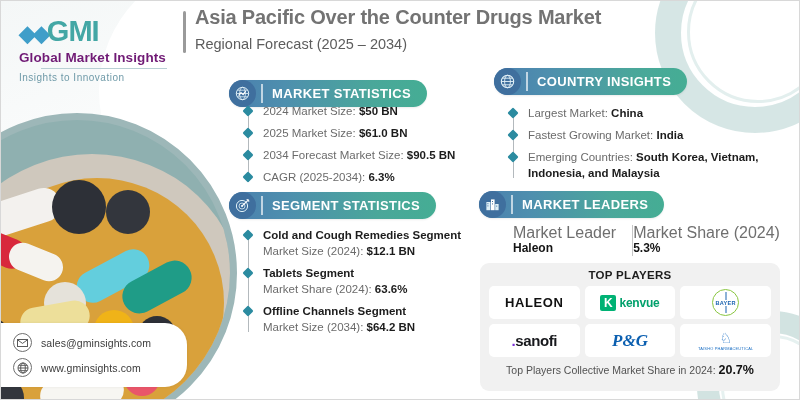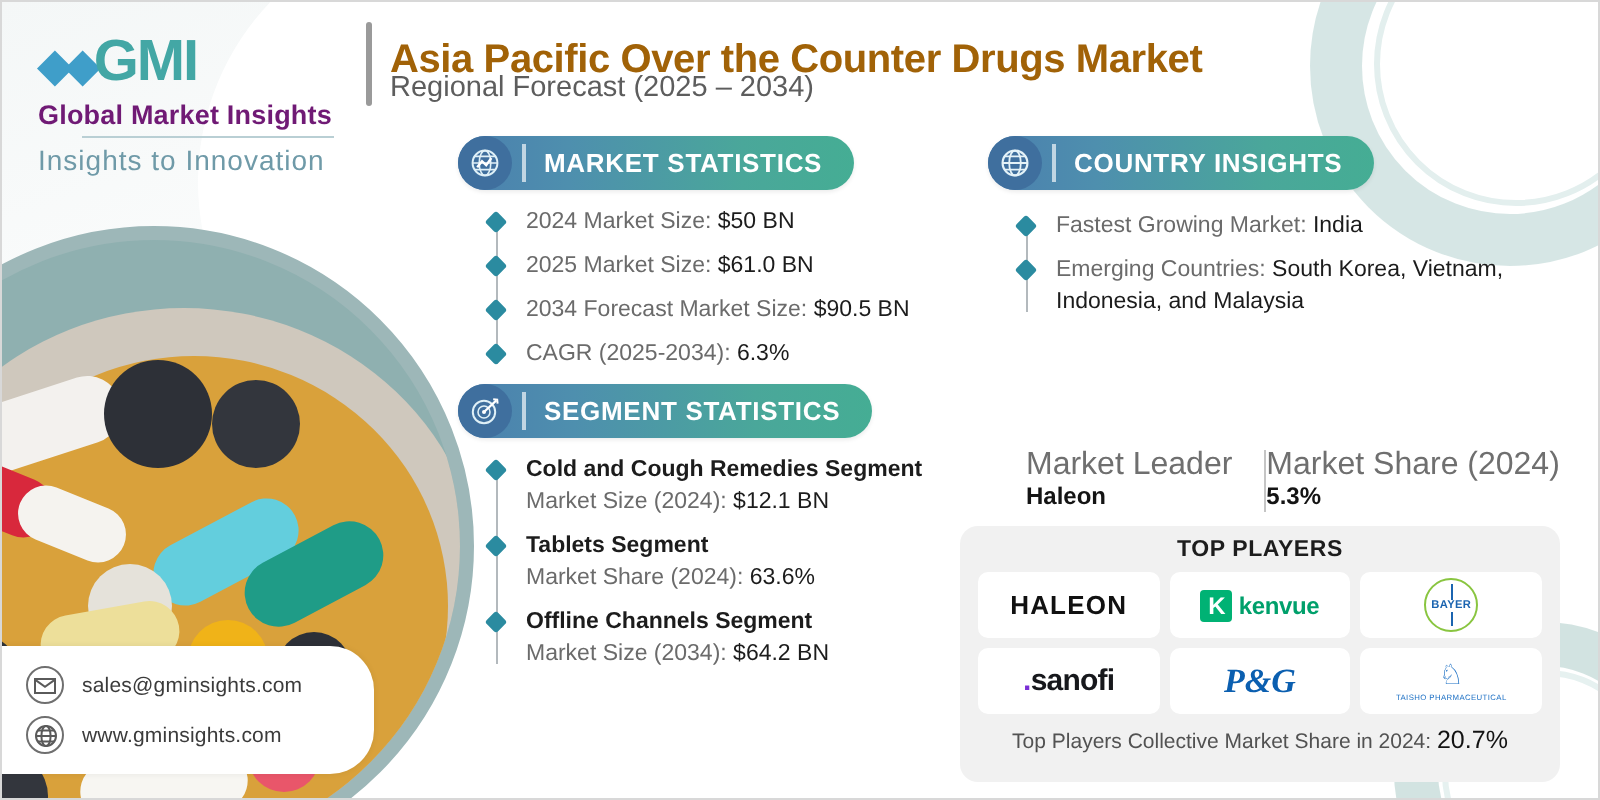--- a/index.html
+++ b/index.html
@@ -94,30 +94,30 @@
   }
   .contact-txt { font-size: 10.5px; color: #3b3b3b; letter-spacing: .1px; }
 
   
   .logo { position: absolute; left: 18px; top: 16px; width: 170px; text-align: left; z-index: 6; }
   .logo-mark { font-size: 29px; font-weight: 700; color: #4b4f55; letter-spacing: -1px; line-height: 1; }
   .logo-mark .gm { color: #43a7a5; }
   .logo-mark .dia { color: #3f9ec9; font-size: 22px; letter-spacing: -3px; }
   .logo-name { font-size: 13.5px; font-weight: 700; color: #701a75; margin-top: 4px; letter-spacing: .1px;}
   .logo-rule { height:1px; background:#b9cfd4; margin: 3px 22px 3px; }
-  .logo-tag { font-size: 14px; color: #6f9aa8; letter-spacing: .5px; }
+  .logo-tag { font-size: 10px; color: #6f9aa8; letter-spacing: .5px; }
 
   
   .divider-bar {
     position: absolute; left: 182px; top: 10px;
     width: 3px; height: 42px; background: #9a9a9a; border-radius: 2px;
   }
   .title {
-    position: absolute; left: 194px; top: 18px;
-    font-size: 20px; font-weight: 700; color: #a16207; letter-spacing: -.2px;
+    position: absolute; left: 194px; top: 5px;
+    font-size: 20px; font-weight: 700; color: #737373; letter-spacing: -.2px;
   }
   .subtitle {
     position: absolute; left: 194px; top: 35px;
     font-size: 14.5px; color: #5d5d5d;
   }
 
   
   .badge {
     position: absolute; height: 27px;
     border-radius: 14px;
@@ -146,21 +146,21 @@
   .bl-item {
     position: relative; padding-left: 19px;
     margin-bottom: 6px;
   }
   .bl-item:before {
     content: ""; position: absolute; left: 0px; top: 4px;
     width: 8px; height: 8px; background: #2b8ba0;
     transform: rotate(45deg); border-radius: 1.5px;
   }
   .bl-text { font-size: 11.5px; color: #6b6b6b; line-height: 16px; }
-  .bl-text b { color: #1c1c1c; font-weight: 400; }
+  .bl-text b { color: #1c1c1c; font-weight: 700; }
   .bl-strong { font-size: 11.5px; color: #1c1c1c; font-weight: 700; line-height: 16px; }
 
   
   .ml-table { position: absolute; left: 512px; top: 224px; display: flex; }
   .ml-col { padding-right: 16px; }
   .ml-col.second { border-left: 1px solid #c5c5c5; }
   .ml-head { font-size: 16px; color: #6f6f6f; line-height: 15px; }
   .ml-val  { font-size: 12px; color: #141414; font-weight: 700; line-height: 16px; }
 
   
@@ -180,21 +180,21 @@
   }
   .ptile {
     height: 33px; background: #ffffff; border-radius: 5px;
     display: flex; align-items: center; justify-content: center;
     overflow: hidden;
   }
   .players-foot {
     margin-top: 6px; text-align: center;
     font-size: 10.5px; color: #525252;
   }
-  .players-foot b { color: #131313; font-size: 12.5px; font-weight: 400; }
+  .players-foot b { color: #131313; font-size: 12.5px; font-weight: 700; }
 
   
   .lg-haleon { font-size: 13px; font-weight: 700; letter-spacing: .6px; color: #111; }
   .lg-kenvue { display: flex; align-items: center; gap: 3px; }
   .lg-kenvue .k {
     width: 16px; height: 16px; background: #00b274; border-radius: 2px;
     color: #fff; font-size: 12px; font-weight: 700; line-height: 16px; text-align: center;
   }
   .lg-kenvue .t { font-size: 12px; color: #00a06b; font-weight: 600; letter-spacing: -.2px; }
   .lg-bayer {
@@ -281,21 +281,21 @@
           </svg>
       </span>
       <span class="contact-txt">www.gminsights.com</span>
     </div>
   </div>
 
   <div class="divider-bar"></div>
   <div class="title">Asia Pacific Over the Counter Drugs Market</div>
   <div class="subtitle">Regional Forecast (2025 – 2034)</div>
 
-  <div class="badge" style="left:228px;top:67px;">
+  <div class="badge" style="left:228px;top:79px;">
     <span class="badge-ico">
       <svg width="15" height="15" viewBox="0 0 15 15">
           <circle cx="7.5" cy="7.5" r="6.2" fill="none" stroke="#dff0f7" stroke-width="1"></circle>
           <ellipse cx="7.5" cy="7.5" rx="2.9" ry="6.2" fill="none" stroke="#dff0f7" stroke-width=".8"></ellipse>
           <path d="M1.3 7.5h12.4M2.4 4.2h10.2M2.4 10.8h10.2" stroke="#dff0f7" stroke-width=".8" fill="none"></path>
           <path d="M3.6 9.6l2.4-3 2.1 2 2.6-3.6" stroke="#ffffff" stroke-width="1.2" fill="none"></path>
         </svg>
     </span>
     <span class="badge-sep"></span>
     <span class="badge-label">MARKET STATISTICS</span>
@@ -352,27 +352,46 @@
           <ellipse cx="7.5" cy="7.5" rx="2.9" ry="6.2" fill="none" stroke="#e4f2f8" stroke-width=".9"></ellipse>
           <path d="M1.3 7.5h12.4M2.4 4.2h10.2M2.4 10.8h10.2" stroke="#e4f2f8" stroke-width=".9" fill="none"></path>
         </svg>
     </span>
     <span class="badge-sep"></span>
     <span class="badge-label">COUNTRY INSIGHTS</span>
   </div>
   <div class="bullets" style="left:508px;top:104px;width:266px;">
     <div class="rail"></div>
     <div class="bl-item">
+      <div class="bl-text"><span>Largest Market: </span><b>China</b></div>
+    </div>
+    <div class="bl-item">
       <div class="bl-text"><span>Fastest Growing Market: </span><b>India</b></div>
     </div>
     <div class="bl-item">
       <div class="bl-text"><span>Emerging Countries: </span><b>South Korea, Vietnam, Indonesia, and Malaysia</b></div>
     </div>
   </div>
 
+  <div class="badge" style="left:478px;top:190px;">
+    <span class="badge-ico">
+      <svg width="15" height="15" viewBox="0 0 15 15">
+          <rect x="1.4" y="5" width="4" height="8.2" fill="#dff0f7"></rect>
+          <rect x="6" y="2.4" width="3.6" height="10.8" fill="#ffffff"></rect>
+          <rect x="10.2" y="7" width="3.4" height="6.2" fill="#dff0f7"></rect>
+          <rect x="2.4" y="6.2" width="1" height="1" fill="#3f6f9e"></rect>
+          <rect x="2.4" y="8.4" width="1" height="1" fill="#3f6f9e"></rect>
+          <rect x="7" y="4" width="1" height="1" fill="#3f6f9e"></rect>
+          <rect x="7" y="6.4" width="1" height="1" fill="#3f6f9e"></rect>
+          <rect x="11.2" y="8.6" width="1" height="1" fill="#3f6f9e"></rect>
+        </svg>
+    </span>
+    <span class="badge-sep"></span>
+    <span class="badge-label">MARKET LEADERS</span>
+  </div>
 
   <div class="ml-table">
     <div class="ml-col">
       <div class="ml-head">Market Leader</div>
       <div class="ml-val">Haleon</div>
     </div>
     <div class="ml-col second">
       <div class="ml-head">Market Share (2024)</div>
       <div class="ml-val">5.3%</div>
     </div>

